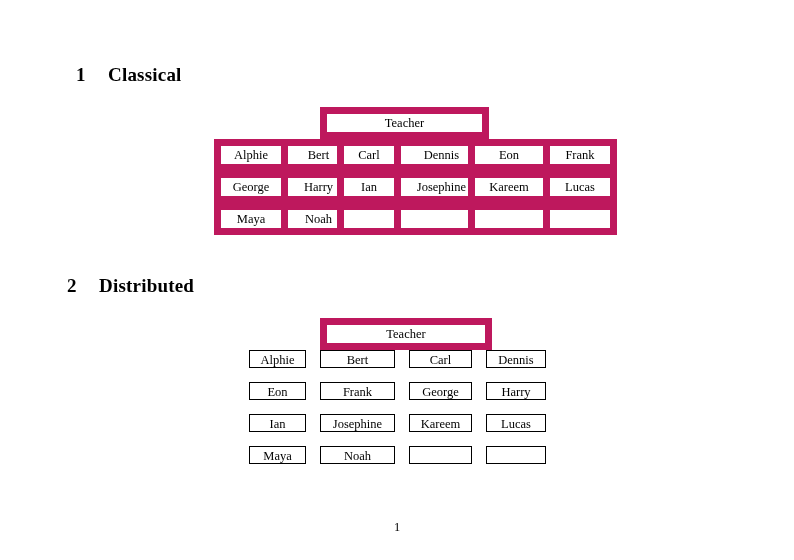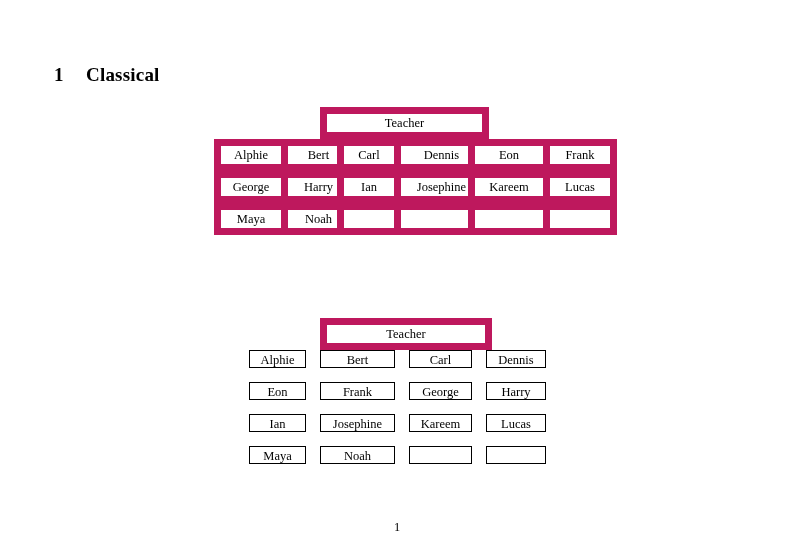--- a/index.html
+++ b/index.html
@@ -33,21 +33,21 @@
     white-space: nowrap;
   }
   .section-heading .sec-num {
     display: inline-block;
     width: 32px;
   }
   .section-heading .sec-title {
     display: inline-block;
   }
 
-  #heading-classical { left: 54px; top: 64px; }
+  #heading-classical { left: 76px; top: 64px; }
   #heading-distributed { left: 67px; top: 275px; }
 
   
   .tbl {
     position: absolute;
     border-collapse: collapse;
     table-layout: fixed;
   }
   .tbl td {
     border: 7px solid #be185d;
@@ -207,20 +207,23 @@
     </table>
   <table class="tbl s1-grp s1-r2" id="s1-g2">
     <tbody>
         <tr>
       <td class="c0"></td>
       <td class="c1"></td>
     </tr>
   </tbody>
     </table>
 
+  <div class="section-heading" id="heading-distributed">
+    <span class="sec-num">2</span><span class="sec-title">Distributed</span>
+  </div>
 
   <table class="tbl" id="s2-teacher">
     <tbody>
         <tr>
       <td>Teacher</td>
     </tr>
   </tbody>
     </table>
 
   <div class="s2-cell s2-c0 s2-r0">Alphie</div>

